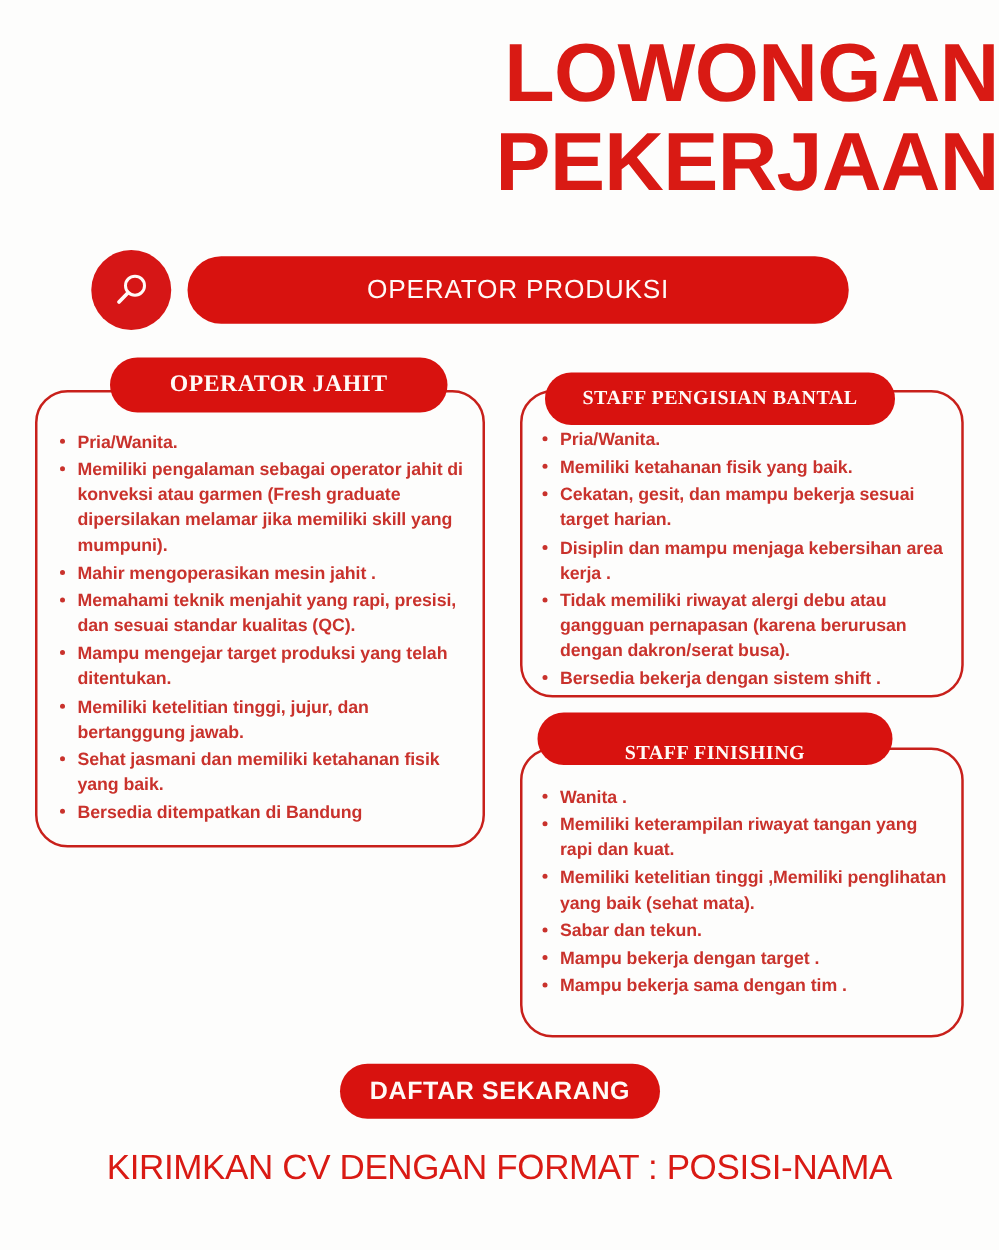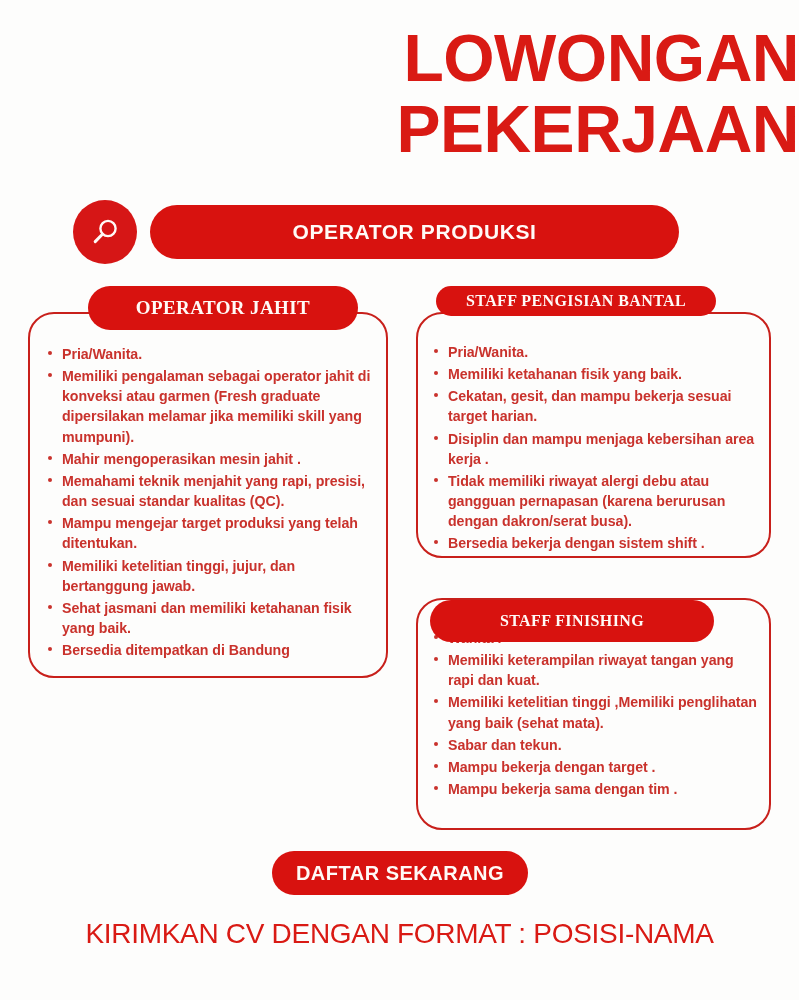--- a/index.html
+++ b/index.html
@@ -64,21 +64,21 @@
     width: 529px;
     height: 54px;
     border-radius: 27px;
     background: #d8120f;
     display: flex;
     align-items: center;
     justify-content: center;
   }
   .main-pill-label {
     color: #fffaf7;
-    font-weight: bold;
+    font-weight: normal;
     font-size: 21px;
     letter-spacing: 0.6px;
     text-transform: uppercase;
   }
 
   
   .card {
     position: absolute;
     border: 2px solid #c8201b;
     border-radius: 26px;
@@ -93,23 +93,23 @@
     position: absolute;
     border-radius: 24px;
     background: #d8120f;
     display: flex;
     align-items: center;
     justify-content: center;
     z-index: 3;
     font-family: Liberation Serif, serif;
   }
   .pill-jahit { left: 88px;  top: 286px; width: 270px; height: 44px; }
-  .pill-fill  { left: 436px; top: 286px; width: 280px; height: 30px; }
+  .pill-fill  { left: 436px; top: 298px; width: 280px; height: 42px; }
   .pill-fin   { left: 430x;  top: 570px; width: 280px; height: 42px; }
-  .pill-fin   { left: 430px; top: 600px; width: 284px; height: 42px; }
+  .pill-fin   { left: 430px; top: 570px; width: 284px; height: 42px; align-items: flex-end; }
 
   .card-pill-label {
     color: #fffaf7;
     font-weight: bold;
     font-size: 19px;
     letter-spacing: 0.4px;
     text-transform: uppercase;
     white-space: nowrap;
   }
   .pill-fill .card-pill-label,

